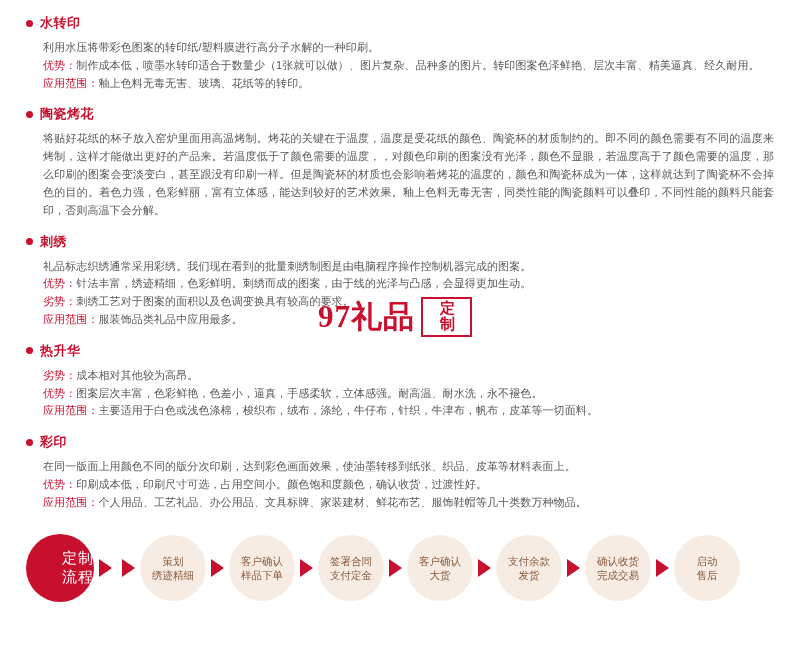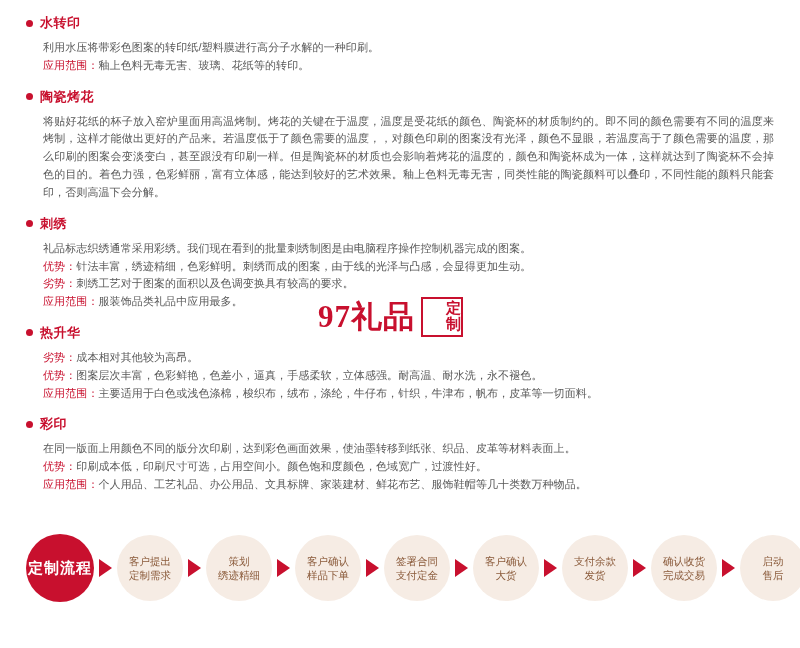--- a/index.html
+++ b/index.html
@@ -76,45 +76,45 @@
     font-family: "Liberation Serif", serif;
   }
   .wm-box {
     margin-left: 6px;
     border: 2px solid #c8102e;
     color: #c8102e;
     font-size: 15px;
     font-weight: bold;
     line-height: 1.05;
     width: 30px;
-    text-align: right;
-    padding: 2px 0 3px 8px;
+    text-align: left;
+    padding: 2px 0 3px 17px;
     font-family: "Liberation Serif", serif;
   }
   
   .flow {
     position: absolute;
     left: 26px;
     right: 26px;
     bottom: 46px;
     display: flex;
     align-items: center;
   }
   .flow-badge {
     width: 68px;
     height: 68px;
     border-radius: 50%;
     background: #c8102e;
     color: #fff;
     display: flex;
-    flex-direction: row;
-    align-items: center;
+    flex-direction: column;
+    align-items: flex-end;
     justify-content: center;
     font-size: 15px;
-    font-weight: bold;
+    font-weight: normal;
     line-height: 1.25;
     flex: 0 0 auto;
     letter-spacing: 1px;
   }
   .arrow {
     width: 0;
     height: 0;
     border-top: 9px solid transparent;
     border-bottom: 9px solid transparent;
     border-left: 13px solid #c8102e;
@@ -143,20 +143,21 @@
 
 <div class="page">
 
   <div class="section">
     <div class="sec-head">
       <span class="bullet"></span>
       <span class="sec-title">水转印</span>
     </div>
     <div class="sec-body">
       <div class="line"><span class="label"></span><span>利用水压将带彩色图案的转印纸/塑料膜进行高分子水解的一种印刷。</span></div>
+      <div class="line"><span class="label">优势：</span><span>制作成本低，喷墨水转印适合于数量少（1张就可以做）、图片复杂、品种多的图片。转印图案色泽鲜艳、层次丰富、精美逼真、经久耐用。</span></div>
       <div class="line"><span class="label">应用范围：</span><span>釉上色料无毒无害、玻璃、花纸等的转印。</span></div>
     </div>
   </div>
 
   <div class="section">
     <div class="sec-head">
       <span class="bullet"></span>
       <span class="sec-title">陶瓷烤花</span>
     </div>
     <div class="sec-body">
@@ -189,43 +190,39 @@
     </div>
   </div>
 
   <div class="section">
     <div class="sec-head">
       <span class="bullet"></span>
       <span class="sec-title">彩印</span>
     </div>
     <div class="sec-body">
       <div class="line"><span>在同一版面上用颜色不同的版分次印刷，达到彩色画面效果，使油墨转移到纸张、织品、皮革等材料表面上。</span></div>
-      <div class="line"><span class="label">优势：</span><span>印刷成本低，印刷尺寸可选，占用空间小。颜色饱和度颜色，色域宽广，过渡性好。</span></div>
+      <div class="line"><span class="label">优势：</span><span>印刷成本低，印刷尺寸可选，占用空间小。颜色饱和度颜色，确认收货，过渡性好。</span></div>
       <div class="line"><span class="label">应用范围：</span><span>个人用品、工艺礼品、办公用品、文具标牌、家装建材、鲜花布艺、服饰鞋帽等几十类数万种物品。</span></div>
     </div>
   </div>
 
   <div class="watermark">
     <span class="wm-text">97礼品</span>
     <span class="wm-box">
       <span>定</span>
       <span>制</span>
     </span>
   </div>
 
   <div class="flow">
     <div class="flow-badge">
       <span>定制</span>
       <span>流程</span>
     </div>
     <div class="arrow"></div>
-    <div class="node">
-      <span>客户提出</span>
-      <span>定制需求</span>
-    </div>
     <div class="arrow"></div>
     <div class="node">
       <span>策划</span>
       <span>绣迹精细</span>
     </div>
     <div class="arrow"></div>
     <div class="node">
       <span>客户确认</span>
       <span>样品下单</span>
     </div>

